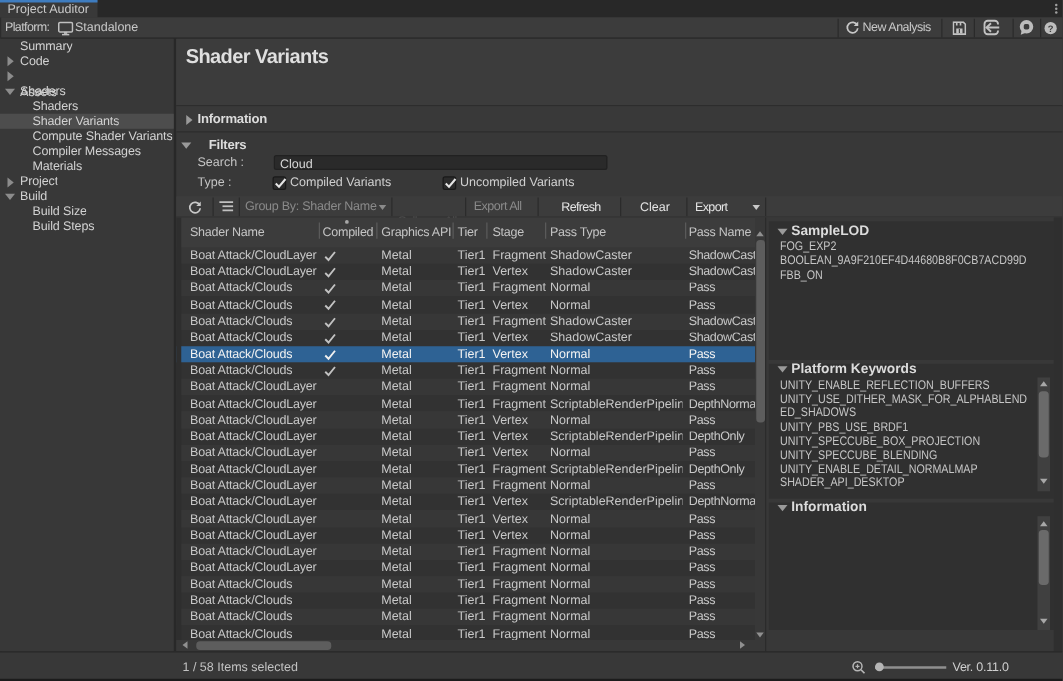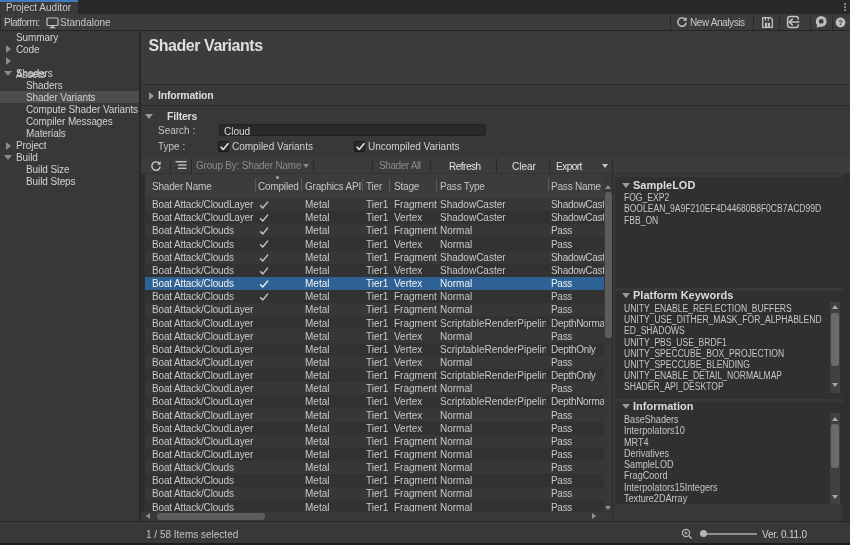--- a/index.html
+++ b/index.html
@@ -113,21 +113,21 @@
 <div class="abs" style="left:191px;top:158px;width:1px;height:15px;background:#2B2B2B;"></div>
 <div class="abs" style="left:313px;top:158px;width:1px;height:15px;background:#2B2B2B;"></div>
 <div class="abs" style="left:372px;top:158px;width:1px;height:15px;background:#2B2B2B;"></div>
 <div class="abs" style="left:430px;top:158px;width:1px;height:15px;background:#2B2B2B;"></div>
 <div class="abs" style="left:496px;top:158px;width:1px;height:15px;background:#2B2B2B;"></div>
 <div class="abs" style="left:549px;top:158px;width:1px;height:15px;background:#2B2B2B;"></div>
 <div class="abs" style="left:612px;top:158px;width:1px;height:15px;background:#2B2B2B;"></div>
 <div class="txt" style="left:196px;top:160px;font-size:10px;letter-spacing:-0.2px;line-height:11px;color:#8A8A8A;">Group By: Shader Name</div>
 <div style="position:absolute;left:302.6px;top:163.5px;width:0;height:0;border-left:3.4px solid transparent;border-right:3.4px solid transparent;border-top:4px solid #8A8A8A;"></div>
 <div class="txt" style="left:318px;top:148px;font-size:10px;letter-spacing:-0.4px;line-height:11px;color:#8A8A8A;margin-top:24px;">Collapse All</div>
-<div class="txt" style="left:379px;top:160px;font-size:10px;letter-spacing:-0.4px;line-height:11px;color:#8A8A8A;">Shader All</div>
+<div class="txt" style="left:379px;top:160px;font-size:10px;letter-spacing:-0.4px;line-height:11px;color:#8A8A8A;">Export All</div>
 <div class="txt" style="left:449px;top:160.5px;font-size:10px;letter-spacing:-0.5px;line-height:11px;color:#E4E4E4;">Refresh</div>
 <div class="txt" style="left:512px;top:160.5px;font-size:10px;line-height:11px;color:#E4E4E4;">Clear</div>
 <div class="txt" style="left:556px;top:160.5px;font-size:10px;letter-spacing:-0.5px;line-height:11px;color:#E4E4E4;">Export</div>
 <div style="position:absolute;left:601.6px;top:163.5px;width:0;height:0;border-left:3.4px solid transparent;border-right:3.4px solid transparent;border-top:4px solid #C8C8C8;"></div>
 <div class="abs" style="left:141px;top:174px;width:471px;height:24px;background:#3C3C3C;"></div>
 <div class="abs" style="left:141px;top:173px;width:709px;height:1px;background:#333333;"></div>
 <div class="txt" style="left:152px;top:181px;font-size:10px;letter-spacing:-0.2px;line-height:11px;color:#C4C4C4;">Shader Name</div>
 <div class="txt" style="left:258px;top:181px;font-size:10px;letter-spacing:-0.2px;line-height:11px;color:#C4C4C4;">Compiled</div>
 <div class="txt" style="left:305px;top:181px;font-size:10px;letter-spacing:-0.2px;line-height:11px;color:#C4C4C4;">Graphics API</div>
 <div class="txt" style="left:366px;top:181px;font-size:10px;letter-spacing:-0.2px;line-height:11px;color:#C4C4C4;">Tier</div>
@@ -387,30 +387,20 @@
 <div class="txt" style="left:624px;top:348.8px;width:240px;font-size:10px;line-height:10px;color:#C6C6C6;transform:scaleX(0.855);transform-origin:0 0;">UNITY_SPECCUBE_BOX_PROJECTION</div>
 <div class="txt" style="left:624px;top:360.0px;width:240px;font-size:10px;line-height:10px;color:#C6C6C6;transform:scaleX(0.855);transform-origin:0 0;">UNITY_SPECCUBE_BLENDING</div>
 <div class="txt" style="left:624px;top:371.2px;width:240px;font-size:10px;line-height:10px;color:#C6C6C6;transform:scaleX(0.855);transform-origin:0 0;">UNITY_ENABLE_DETAIL_NORMALMAP</div>
 <div class="txt" style="left:624px;top:382.4px;width:240px;font-size:10px;line-height:10px;color:#C6C6C6;transform:scaleX(0.855);transform-origin:0 0;">SHADER_API_DESKTOP</div>
 <div class="abs" style="left:830px;top:302px;width:10px;height:91px;background:#404040;"></div>
 <div style="position:absolute;left:831.8px;top:305.1px;width:0;height:0;border-left:3.2px solid transparent;border-right:3.2px solid transparent;border-bottom:4px solid #A8A8A8;"></div>
 <div class="abs" style="left:831px;top:313px;width:8px;height:53px;background:#6A6A6A;border-radius:3px;"></div>
 <div style="position:absolute;left:831.8px;top:383.1px;width:0;height:0;border-left:3.2px solid transparent;border-right:3.2px solid transparent;border-top:4px solid #A8A8A8;"></div>
 <div style="position:absolute;left:622px;top:404.1px;width:0;height:0;border-left:4px solid transparent;border-right:4px solid transparent;border-top:5px solid #9A9A9A;"></div>
 <div class="txt" style="left:633px;top:401.0px;font-size:11px;font-weight:bold;line-height:11px;color:#DCDCDC;">Information</div>
-<div class="abs" style="left:612px;top:413px;width:231px;height:91px;overflow:hidden;">
-<div class="txt" style="left:12px;top:1.9px;width:220px;font-size:10px;line-height:10px;color:#C6C6C6;transform:scaleX(0.91);transform-origin:0 0;">BaseShaders</div>
-<div class="txt" style="left:12px;top:13.2px;width:220px;font-size:10px;line-height:10px;color:#C6C6C6;transform:scaleX(0.91);transform-origin:0 0;">Interpolators10</div>
-<div class="txt" style="left:12px;top:24.5px;width:220px;font-size:10px;line-height:10px;color:#C6C6C6;transform:scaleX(0.91);transform-origin:0 0;">MRT4</div>
-<div class="txt" style="left:12px;top:35.8px;width:220px;font-size:10px;line-height:10px;color:#C6C6C6;transform:scaleX(0.91);transform-origin:0 0;">Derivatives</div>
-<div class="txt" style="left:12px;top:47.1px;width:220px;font-size:10px;line-height:10px;color:#C6C6C6;transform:scaleX(0.91);transform-origin:0 0;">SampleLOD</div>
-<div class="txt" style="left:12px;top:58.4px;width:220px;font-size:10px;line-height:10px;color:#C6C6C6;transform:scaleX(0.91);transform-origin:0 0;">FragCoord</div>
-<div class="txt" style="left:12px;top:69.7px;width:220px;font-size:10px;line-height:10px;color:#C6C6C6;transform:scaleX(0.91);transform-origin:0 0;">Interpolators15Integers</div>
-<div class="txt" style="left:12px;top:81.0px;width:220px;font-size:10px;line-height:10px;color:#C6C6C6;transform:scaleX(0.91);transform-origin:0 0;">Texture2DArray</div>
-</div>
 <div class="abs" style="left:830px;top:413px;width:10px;height:91px;background:#404040;"></div>
 <div style="position:absolute;left:831.8px;top:417.1px;width:0;height:0;border-left:3.2px solid transparent;border-right:3.2px solid transparent;border-bottom:4px solid #A8A8A8;"></div>
 <div class="abs" style="left:831px;top:424px;width:8px;height:44px;background:#6A6A6A;border-radius:3px;"></div>
 <div style="position:absolute;left:831.8px;top:495.1px;width:0;height:0;border-left:3.2px solid transparent;border-right:3.2px solid transparent;border-top:4px solid #A8A8A8;"></div>
 <div class="abs" style="left:0;top:521px;width:850px;height:24px;background:#383838;border-top:1px solid #272727;"></div>
 <div class="txt" style="left:146px;top:528.5px;font-size:10px;line-height:11px;color:#C2C2C2;">1 / 58 Items selected</div>
 <svg class="abs" style="left:681px;top:528px;" width="12" height="12" viewBox="0 0 12 12">
 <circle cx="5" cy="5" r="3.6" fill="none" stroke="#B5B5B5" stroke-width="1.2"></circle>
 <path d="M7.8 7.8 L10.6 10.6" stroke="#B5B5B5" stroke-width="1.4"></path>
 <path d="M5 3.4 V6.6 M3.4 5 H6.6" stroke="#B5B5B5" stroke-width="1"></path>

